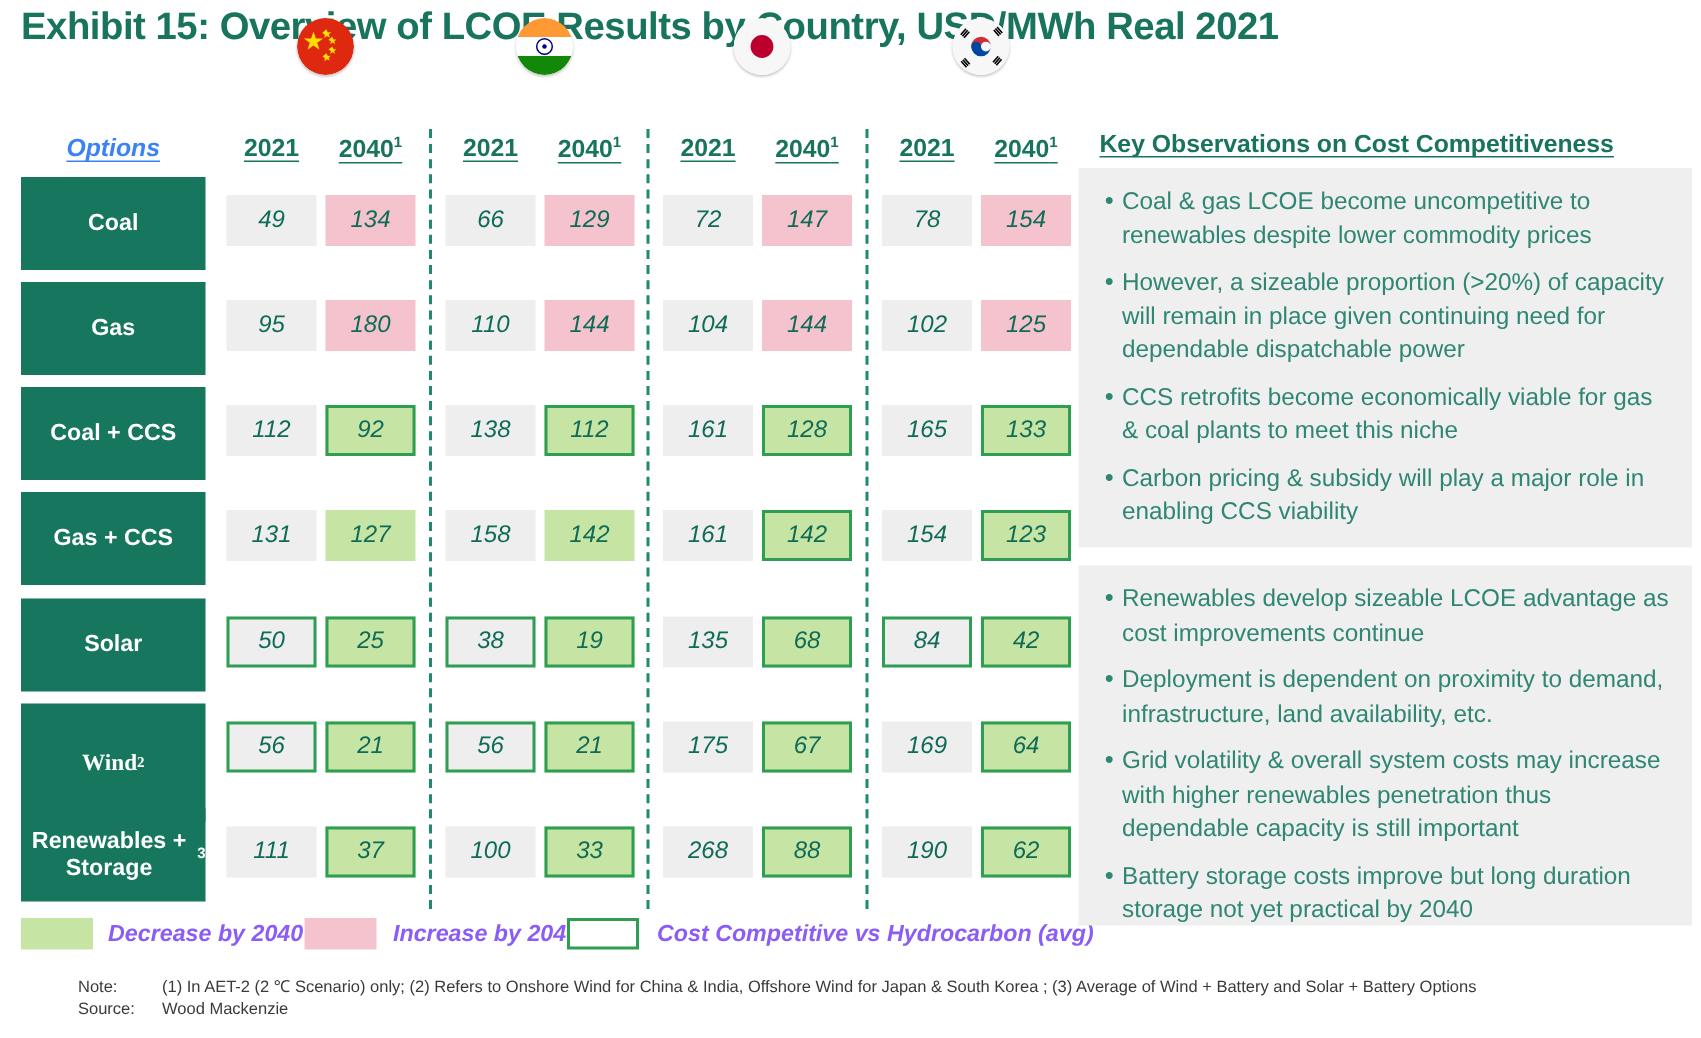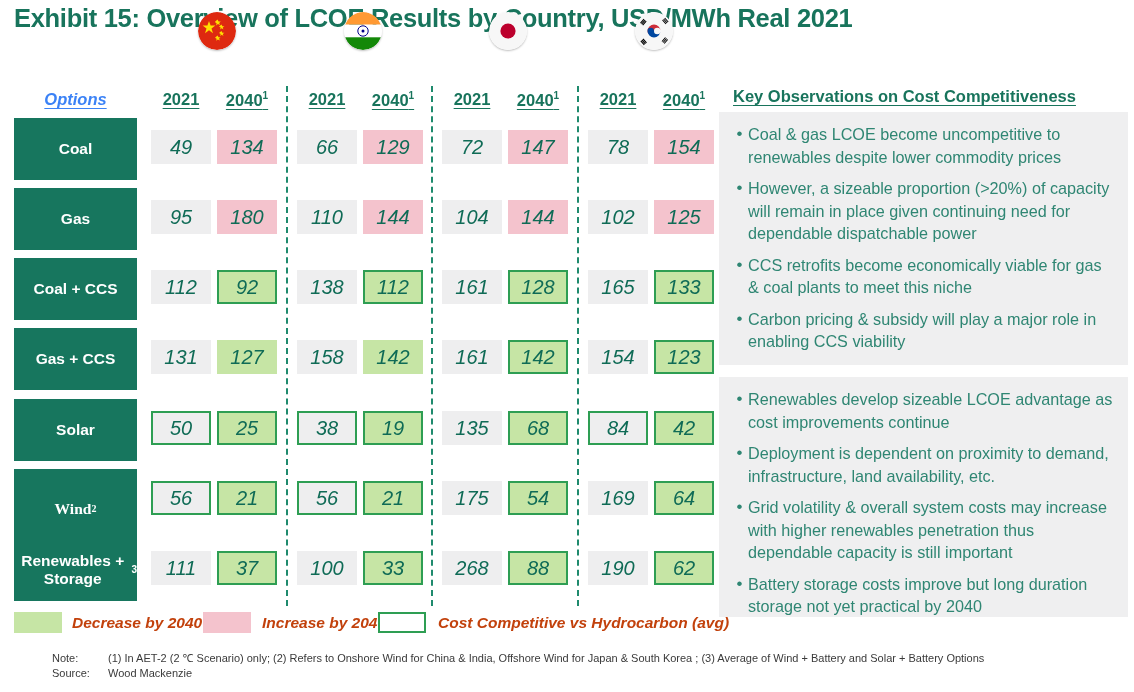--- a/index.html
+++ b/index.html
@@ -60,38 +60,38 @@
     display: flex; align-items: center; justify-content: center;
     text-align: center; line-height: 1.15;
   }
   .rowlabel sup { font-size: 10px; vertical-align: super; font-weight: bold; }
 
   
   .cell {
     position: absolute;
     width: 60px; height: 34px;
     display: flex; align-items: center; justify-content: center;
-    font-size: 20px; font-style: italic; font-weight: normal;
+    font-size: 16px; font-style: italic; font-weight: normal;
     color: #0f6b56;
     background: #eeeeef;
   }
   .cell.pink { background: #f4c3cd; }
   .cell.green { background: #c6e5a5; }
   .cell.bordered { border: 2.6px solid #2e9e53; }
 
   
   .legend { position: absolute; left: 0; top: 558px; width: 716px; height: 30px; }
   .lg-sw { position: absolute; top: 4px; width: 48px; height: 21px; }
   .lg-sw.green { background: #c6e5a5; }
   .lg-sw.pink { background: #f4c3cd; }
   .lg-sw.outline { background: #ffffff; border: 2.6px solid #2e9e53; }
   .lg-txt {
     position: absolute; top: 4px;
     font-size: 15.5px; font-style: italic; font-weight: bold;
-    color: #c2410c; white-space: nowrap; line-height: 21px;
+    color: #8b5cf6; white-space: nowrap; line-height: 21px;
   }
 
   
   .obs-title {
     position: absolute; left: 733px; top: 87px;
     font-size: 16.5px; font-weight: bold; color: #18745c;
     text-decoration: underline; text-underline-offset: 3px;
     white-space: nowrap;
   }
   .obs-box {
@@ -253,21 +253,21 @@
         <div class="cell green bordered" style="left: 363px; top: 361px;">19</div>
         <div class="cell " style="left: 442px; top: 361px;">135</div>
         <div class="cell green bordered" style="left: 508px; top: 361px;">68</div>
         <div class="cell  bordered" style="left: 588px; top: 361px;">84</div>
         <div class="cell green bordered" style="left: 654px; top: 361px;">42</div>
         <div class="cell  bordered" style="left: 151px; top: 431px;">56</div>
         <div class="cell green bordered" style="left: 217px; top: 431px;">21</div>
         <div class="cell  bordered" style="left: 297px; top: 431px;">56</div>
         <div class="cell green bordered" style="left: 363px; top: 431px;">21</div>
         <div class="cell " style="left: 442px; top: 431px;">175</div>
-        <div class="cell green bordered" style="left: 508px; top: 431px;">54</div>
+        <div class="cell green bordered" style="left: 508px; top: 431px;">67</div>
         <div class="cell " style="left: 588px; top: 431px;">169</div>
         <div class="cell green bordered" style="left: 654px; top: 431px;">64</div>
         <div class="cell " style="left: 151px; top: 501px;">111</div>
         <div class="cell green bordered" style="left: 217px; top: 501px;">37</div>
         <div class="cell " style="left: 297px; top: 501px;">100</div>
         <div class="cell green bordered" style="left: 363px; top: 501px;">33</div>
         <div class="cell " style="left: 442px; top: 501px;">268</div>
         <div class="cell green bordered" style="left: 508px; top: 501px;">88</div>
         <div class="cell " style="left: 588px; top: 501px;">190</div>
         <div class="cell green bordered" style="left: 654px; top: 501px;">62</div>

